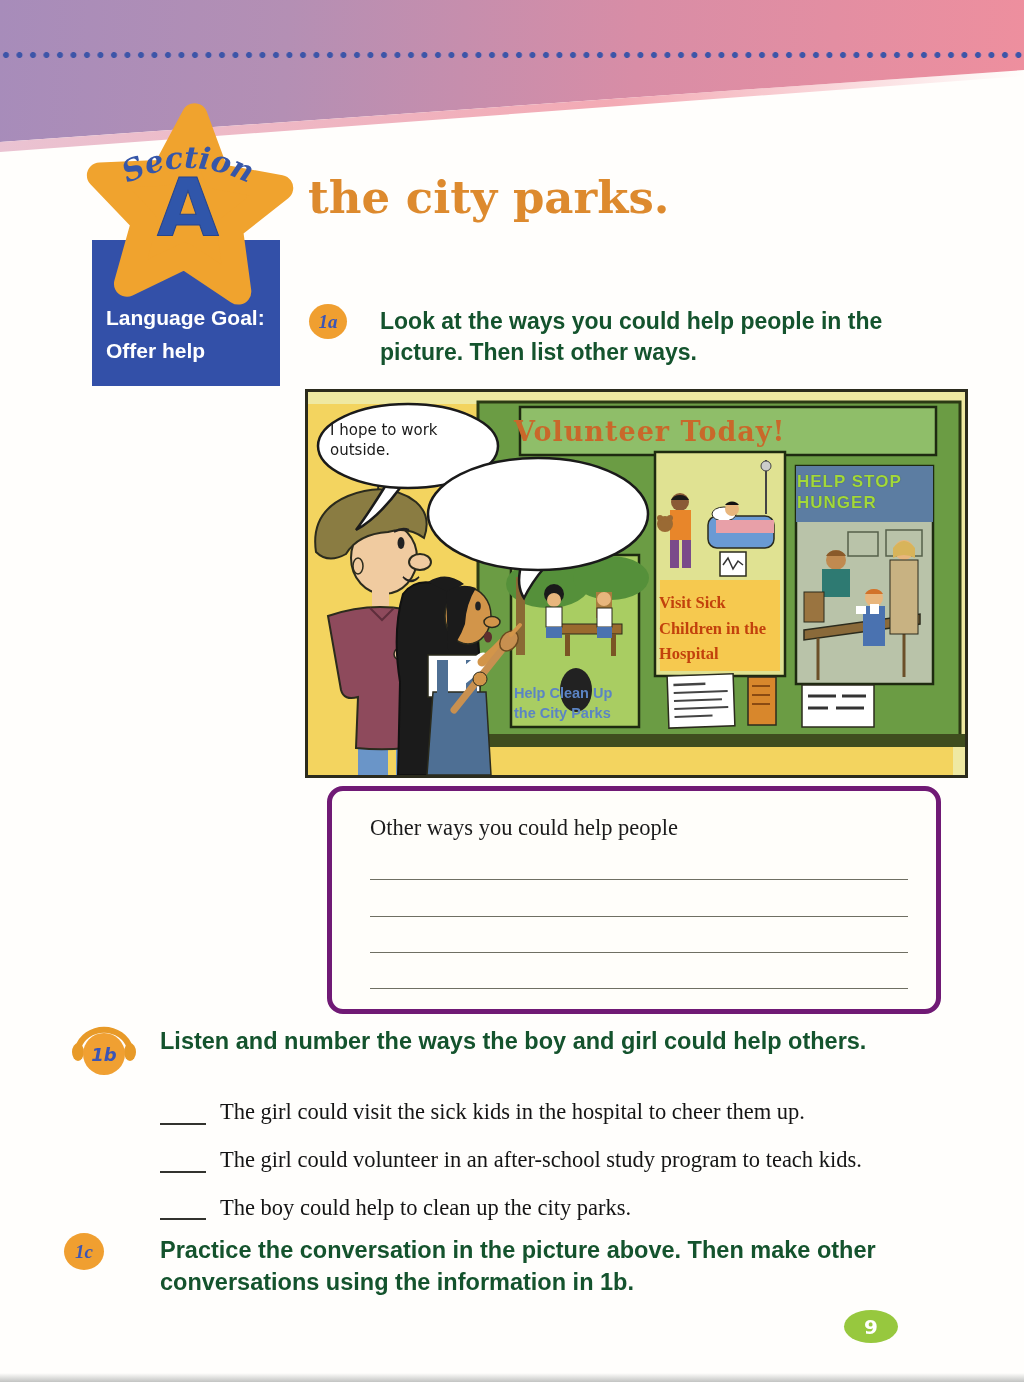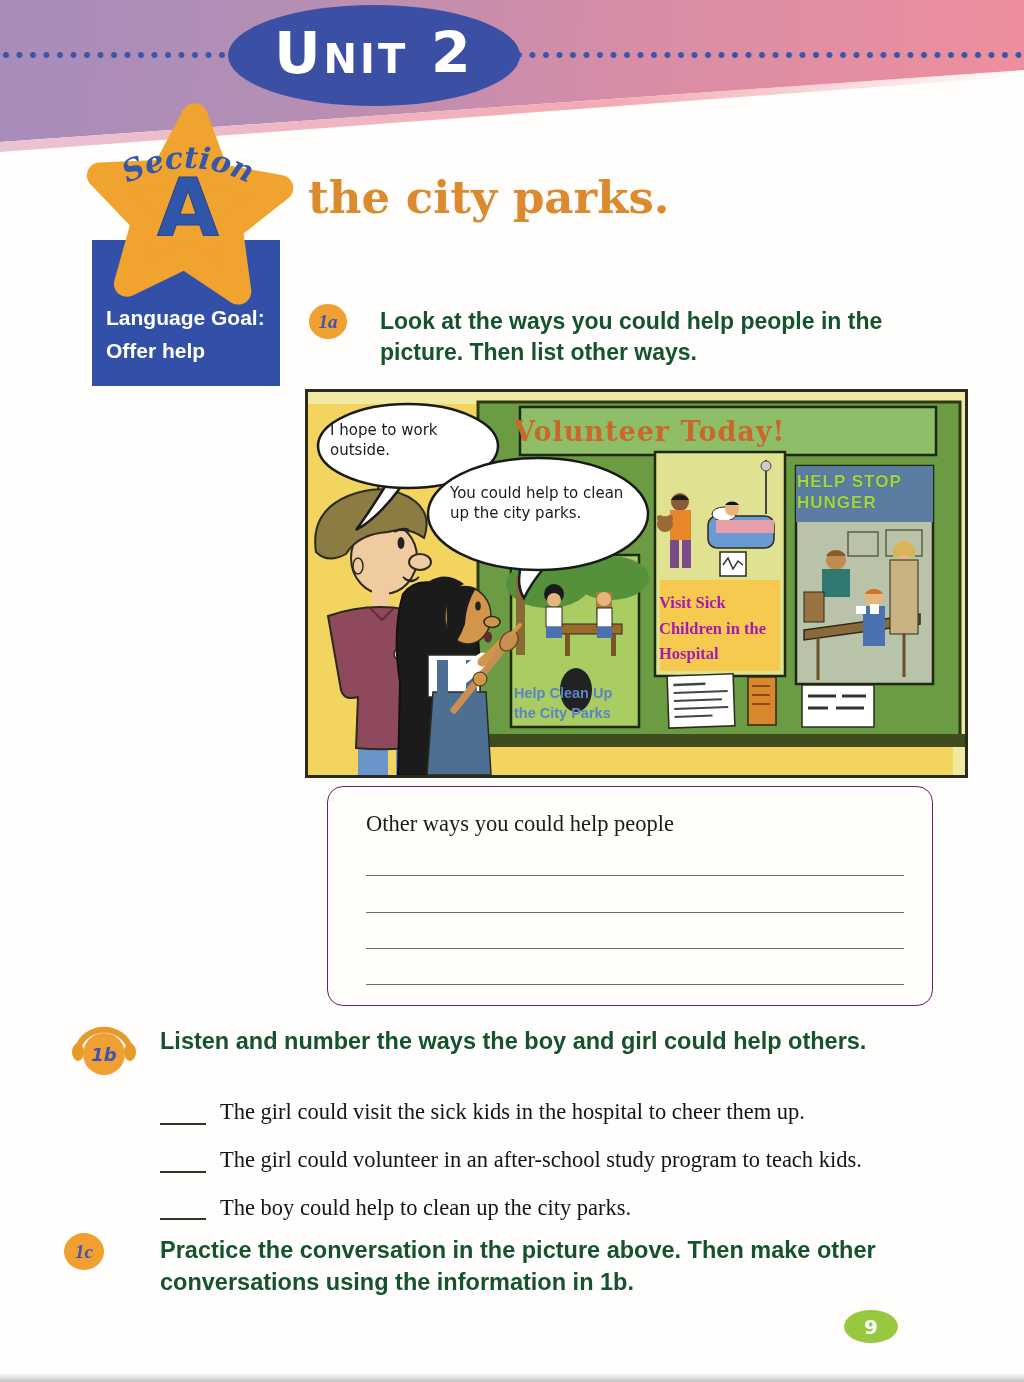--- a/index.html
+++ b/index.html
@@ -51,28 +51,28 @@
   .ov{position:absolute;text-align:left;}
   .board-title{left:206px;top:17px;width:416px;height:46px;line-height:46px;
     font-family:"DejaVu Serif",serif;font-weight:bold;font-size:27px;color:#c9682a;letter-spacing:1px;}
   .bubble1-text{left:22px;top:29px;width:158px;font-family:"DejaVu Sans",sans-serif;
     font-size:15px;font-weight:500;color:#1a1a1a;line-height:1.3;}
   .bubble2-text{left:142px;top:92px;width:176px;font-family:"DejaVu Sans",sans-serif;
     font-size:15px;font-weight:500;color:#1a1a1a;line-height:1.3;}
   .parks-text{left:206px;top:292px;width:124px;font-family:"Liberation Sans",sans-serif;
     font-weight:bold;font-size:14.5px;color:#5b84c4;line-height:1.35;}
   .hospital-text{left:351px;top:198px;width:122px;font-family:"Liberation Serif",serif;
-    font-weight:bold;font-size:16.5px;color:#a21caf;line-height:1.55;}
+    font-weight:bold;font-size:16.5px;color:#c2410c;line-height:1.55;}
   .hunger-text{left:489px;top:79px;width:134px;font-family:"Liberation Sans",sans-serif;
     font-weight:bold;font-size:17px;color:#a3d83a;line-height:1.25;letter-spacing:1px;
     text-shadow:0 0 1px #2e4a66;}
 
   
   .other-box{position:absolute;left:327px;top:786px;width:604px;height:218px;background:#fffefa;
-    border:1px solid #701a75;border-radius:16px;}
+    border:5px solid #701a75;border-radius:16px;}
   .other-title{position:absolute;left:38px;top:24px;font-family:"Liberation Serif",serif;
     font-size:22.5px;color:#1b1b1b;}
   .write-line{position:absolute;left:38px;right:28px;height:0;border-bottom:1.5px solid #6f6f63;}
 
   
   .hp-icon{position:absolute;left:68px;top:1014px;width:72px;height:66px;}
   .items-1b{position:absolute;left:160px;top:1077px;width:840px;}
   .item{display:flex;align-items:flex-end;margin-bottom:11px;
     font-family:"Liberation Serif",serif;font-size:22.5px;color:#141414;line-height:1.1;margin-top:23px;}
   .blank{display:inline-block;width:46px;height:20px;border-bottom:2px solid #33332e;
@@ -86,23 +86,20 @@
     background:linear-gradient(to bottom,rgba(120,124,124,0),rgba(120,124,124,0.45));}
 </style>
 </head>
 <body>
 
 <div id="page">
 
   <div class="banner-main"></div>
   <div class="banner-sub"></div>
   <div class="dotted-line"></div>
-  <div class="unit-oval">
-    <span>Unit 2</span>
-  </div>
 
   <div class="star-wrap">
     <svg width="220" height="212" viewBox="0 0 220 212">
       <g transform="rotate(4 110 115)">
         <polygon points="110,20 136.4,78.6 200.4,85.6 152.8,128.9 165.8,191.9 110,160 54.2,191.9 67.2,128.9 19.6,85.6 83.6,78.6" fill="#f0a32e" stroke="#f0a32e" stroke-width="26" stroke-linejoin="round"></polygon>
       </g>
       <path id="star-arc" d="M 34,96 Q 110,48 186,96" fill="none"></path>
       <text font-family="DejaVu Serif, serif" font-size="30" font-weight="bold" font-style="italic" fill="#3656a8">
         <textPath href="#star-arc" startOffset="50%" text-anchor="middle">Section</textPath>
       </text>
@@ -267,21 +264,20 @@
         <ellipse cx="100" cy="54" rx="90" ry="42" fill="#ffffff" stroke="#1a1a1a" stroke-width="2.5"></ellipse>
       </g>
       <g>
         <path d="M213,174 Q208,194 216,206 Q224,190 236,176 Z" fill="#ffffff" stroke="#1a1a1a" stroke-width="2.5"></path>
         <ellipse cx="230" cy="122" rx="110" ry="56" fill="#ffffff" stroke="#1a1a1a" stroke-width="2.5"></ellipse>
       </g>
     </svg>
 
     <div class="ov board-title">Volunteer Today!</div>
     <div class="ov bubble1-text">I hope to work outside.</div>
-    <div class="ov bubble2-text">You could help to clean up the city parks.</div>
     <div class="ov parks-text">Help Clean Up the City Parks</div>
     <div class="ov hospital-text">Visit Sick Children in the Hospital</div>
     <div class="ov hunger-text">HELP STOP HUNGER</div>
   </div>
 
   <div class="other-box">
     <div class="other-title">Other ways you could help people</div>
     <div class="write-line" style="top:88px"></div>
     <div class="write-line" style="top:125px"></div>
     <div class="write-line" style="top:161px"></div>

